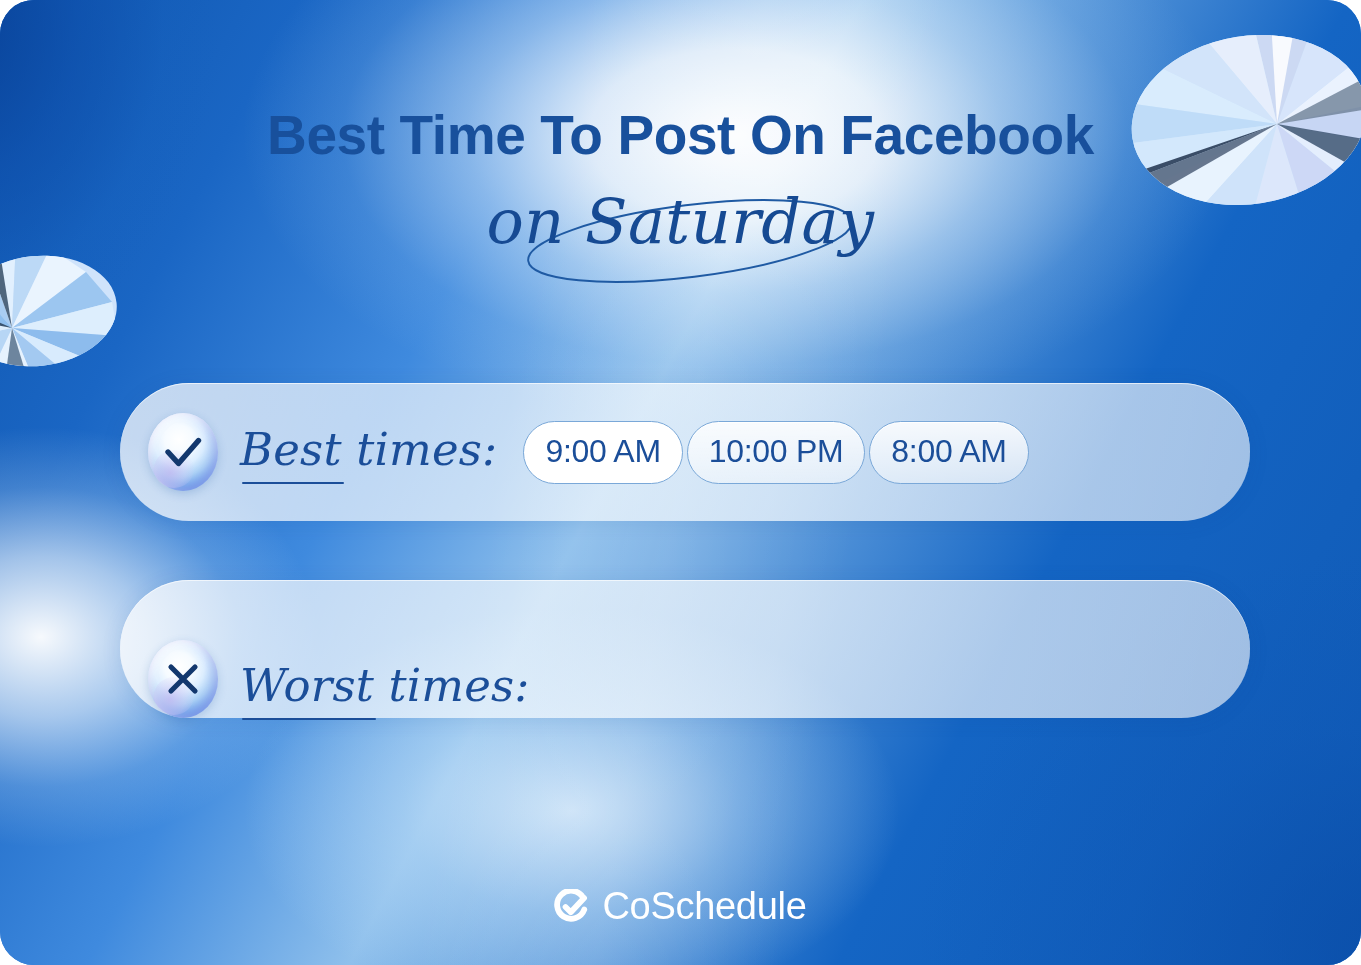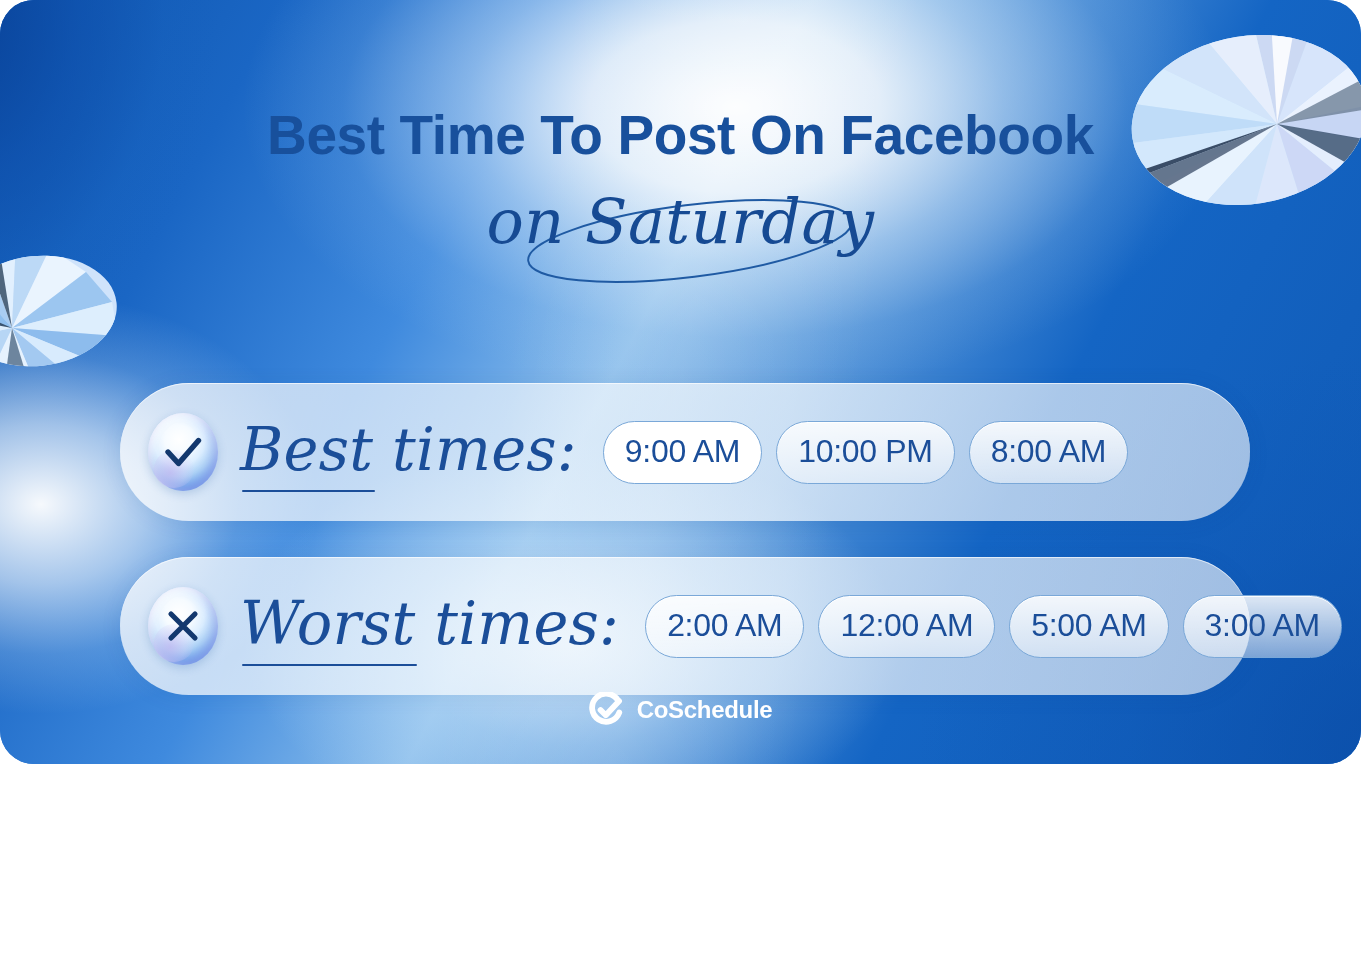--- a/index.html
+++ b/index.html
@@ -8,21 +8,21 @@
   html, body {
     width:1361px; height:965px;
     background:#ffffff;
     font-family:"Liberation Sans", sans-serif;
     overflow:hidden;
   }
 
   
   #canvas {
     position:relative;
-    width:1361px; height:764px;
+    width:1361px; height:965px;
     border-radius:34px;
     overflow:hidden;
     background:#1f6fd0;
     isolation:isolate;
   }
 
   
   .bg-layer { position:absolute; inset:0; pointer-events:none; }
 
   .bg-base {
@@ -145,21 +145,21 @@
     padding-left:28px;
     padding-right:30px;
     background:linear-gradient(100deg,
         rgba(255,255,255,0.74) 0%,
         rgba(255,255,255,0.62) 34%,
         rgba(250,253,255,0.70) 58%,
         rgba(255,255,255,0.60) 100%);
     box-shadow:0 2px 20px rgba(14,70,150,0.10),
                inset 0 1px 0 rgba(255,255,255,0.65);
   }
-  #card-worst { margin-top:36px; }
+  #card-worst { margin-top:59px;align-items:flex-end; }
 
   
   .status-sphere {
     position:relative;
     flex:0 0 auto;
     width:70px; height:78px;
     border-radius:50%;
     margin-right:22px;
     background:
       radial-gradient(circle at 44% 34%,
@@ -192,39 +192,39 @@
     width:100%; height:100%;
     z-index:2;
   }
 
   
   .row-label {
     position:relative;
     flex:0 0 auto;
     font-family:"DejaVu Serif", "Liberation Serif", serif;
     font-style:italic;
-    font-size:59px;
+    font-size:45px;
     color:#1b4e99;
     letter-spacing:0.2px;
     white-space:nowrap;
     margin-right:26px;
     padding-bottom:6px;
   }
   .row-label .underline-word { position:relative; }
   .row-label .underline-word::after {
     content:"";
     position:absolute;
     left:2px; right:-2px; bottom:-8px;
     height:2px;
     background:#1b4e99;
     border-radius:2px;
   }
 
   
-  .pill-group { display:flex; align-items:center; gap:14px; }
+  .pill-group { display:flex; align-items:center; gap:4px; }
   .time-pill {
     font-family:"Liberation Sans", sans-serif;
     font-size:32px;
     font-weight:400;
     color:#1b4e99;
     letter-spacing:-0.3px;
     white-space:nowrap;
     padding:11px 21px 13px 21px;
     border:1.6px solid #7aa8d8;
     border-radius:34px;
@@ -243,22 +243,22 @@
     left:0; right:0;
     bottom:37px;
     display:flex;
     align-items:center;
     justify-content:center;
     gap:13px;
   }
   #coschedule-mark { width:35px; height:35px; flex:0 0 auto; }
   #coschedule-wordmark {
     font-family:"Liberation Sans", sans-serif;
-    font-size:24px;
-    font-weight:700;
+    font-size:38px;
+    font-weight:400;
     letter-spacing:-0.3px;
     color:#ffffff;
   }
 </style>
 </head>
 <body>
 
 <div id="canvas">
 
   <div class="bg-layer bg-base"></div>
@@ -367,26 +367,20 @@
       <div class="status-sphere">
         <svg viewBox="0 0 70 78">
           <path d="M23 27 L47 51 M47 27 L23 51" fill="none" stroke="#13386e" stroke-width="5.2" stroke-linecap="round"></path>
         </svg>
       </div>
 
       <div class="row-label">
         <span class="underline-word">Worst</span><span> times:</span>
       </div>
 
-      <div class="pill-group">
-        <span class="time-pill">2:00 AM</span>
-        <span class="time-pill">12:00 AM</span>
-        <span class="time-pill">5:00 AM</span>
-        <span class="time-pill">3:00 AM</span>
-      </div>
     </div>
 
   </div>
 
   <div id="footer-logo">
     <svg id="coschedule-mark" viewBox="0 0 40 40">
       <path d="M33.2 9.6 A16 16 0 1 0 34.6 23.4" fill="none" stroke="#ffffff" stroke-width="6.6" stroke-linecap="round"></path>
       <path d="M13.2 20.6 L19.2 26.6 L34.4 10.4" fill="none" stroke="#ffffff" stroke-width="6.6" stroke-linecap="round" stroke-linejoin="round"></path>
     </svg>
     <span id="coschedule-wordmark">CoSchedule</span>

